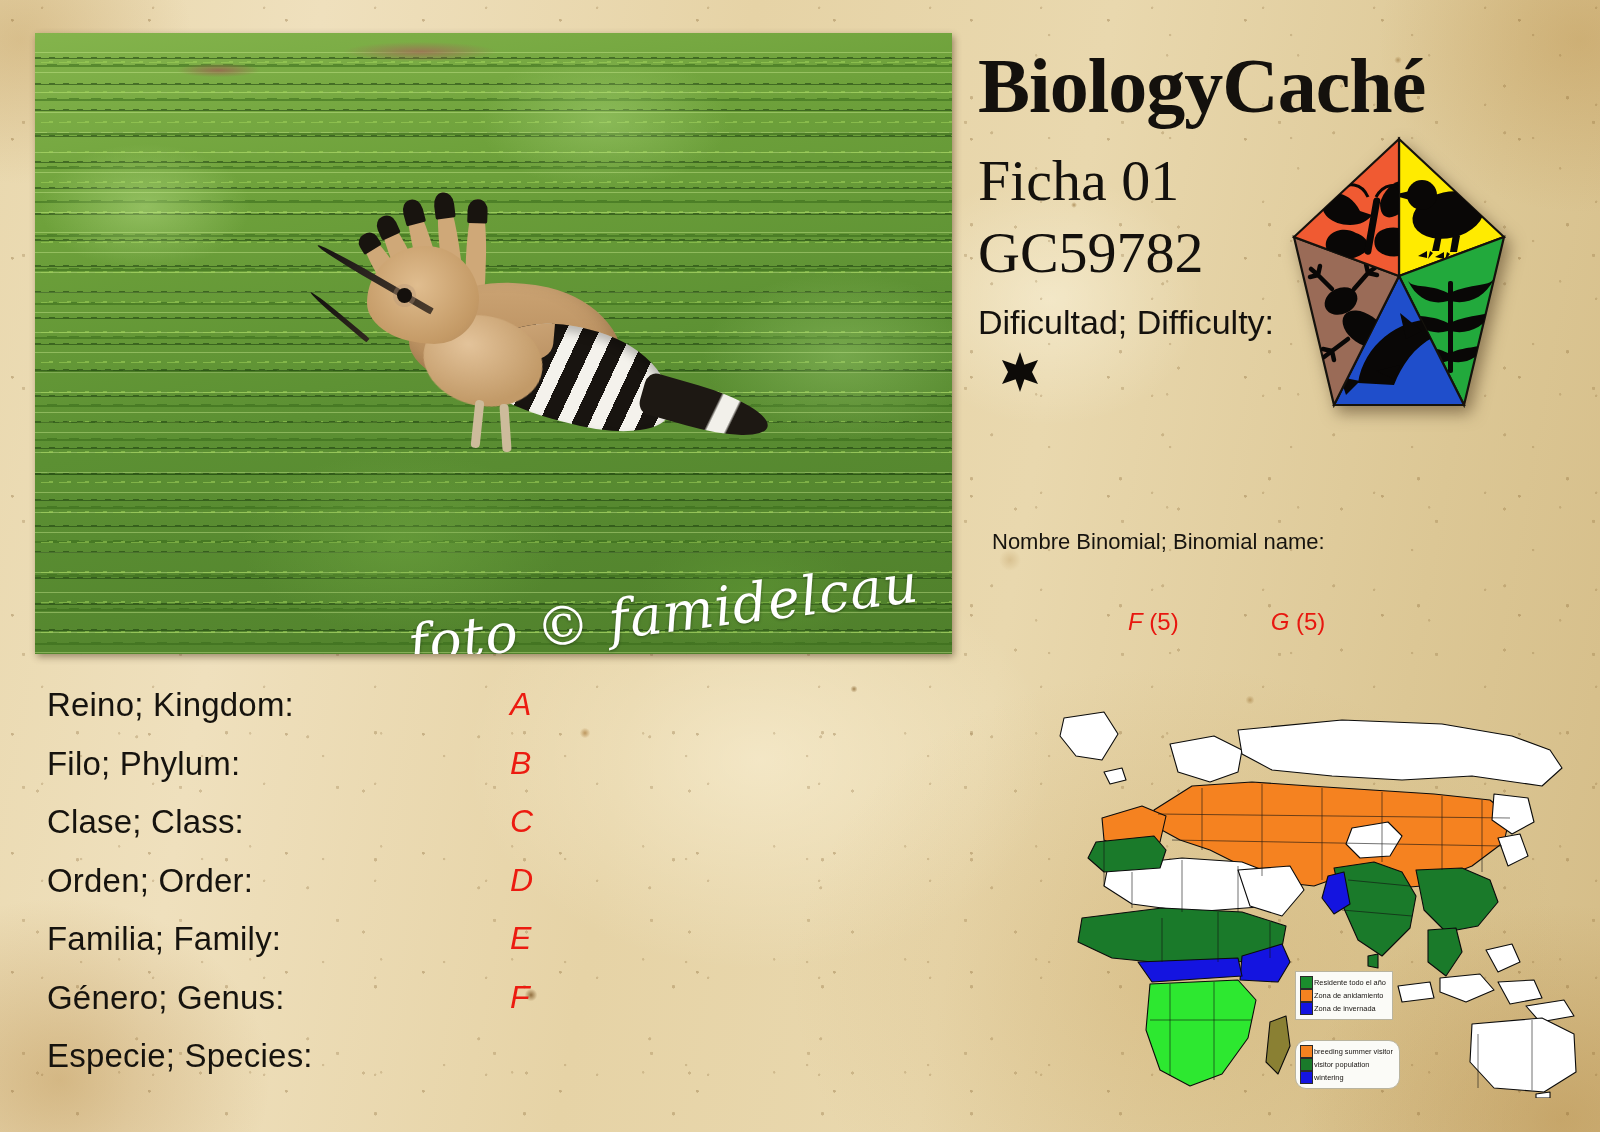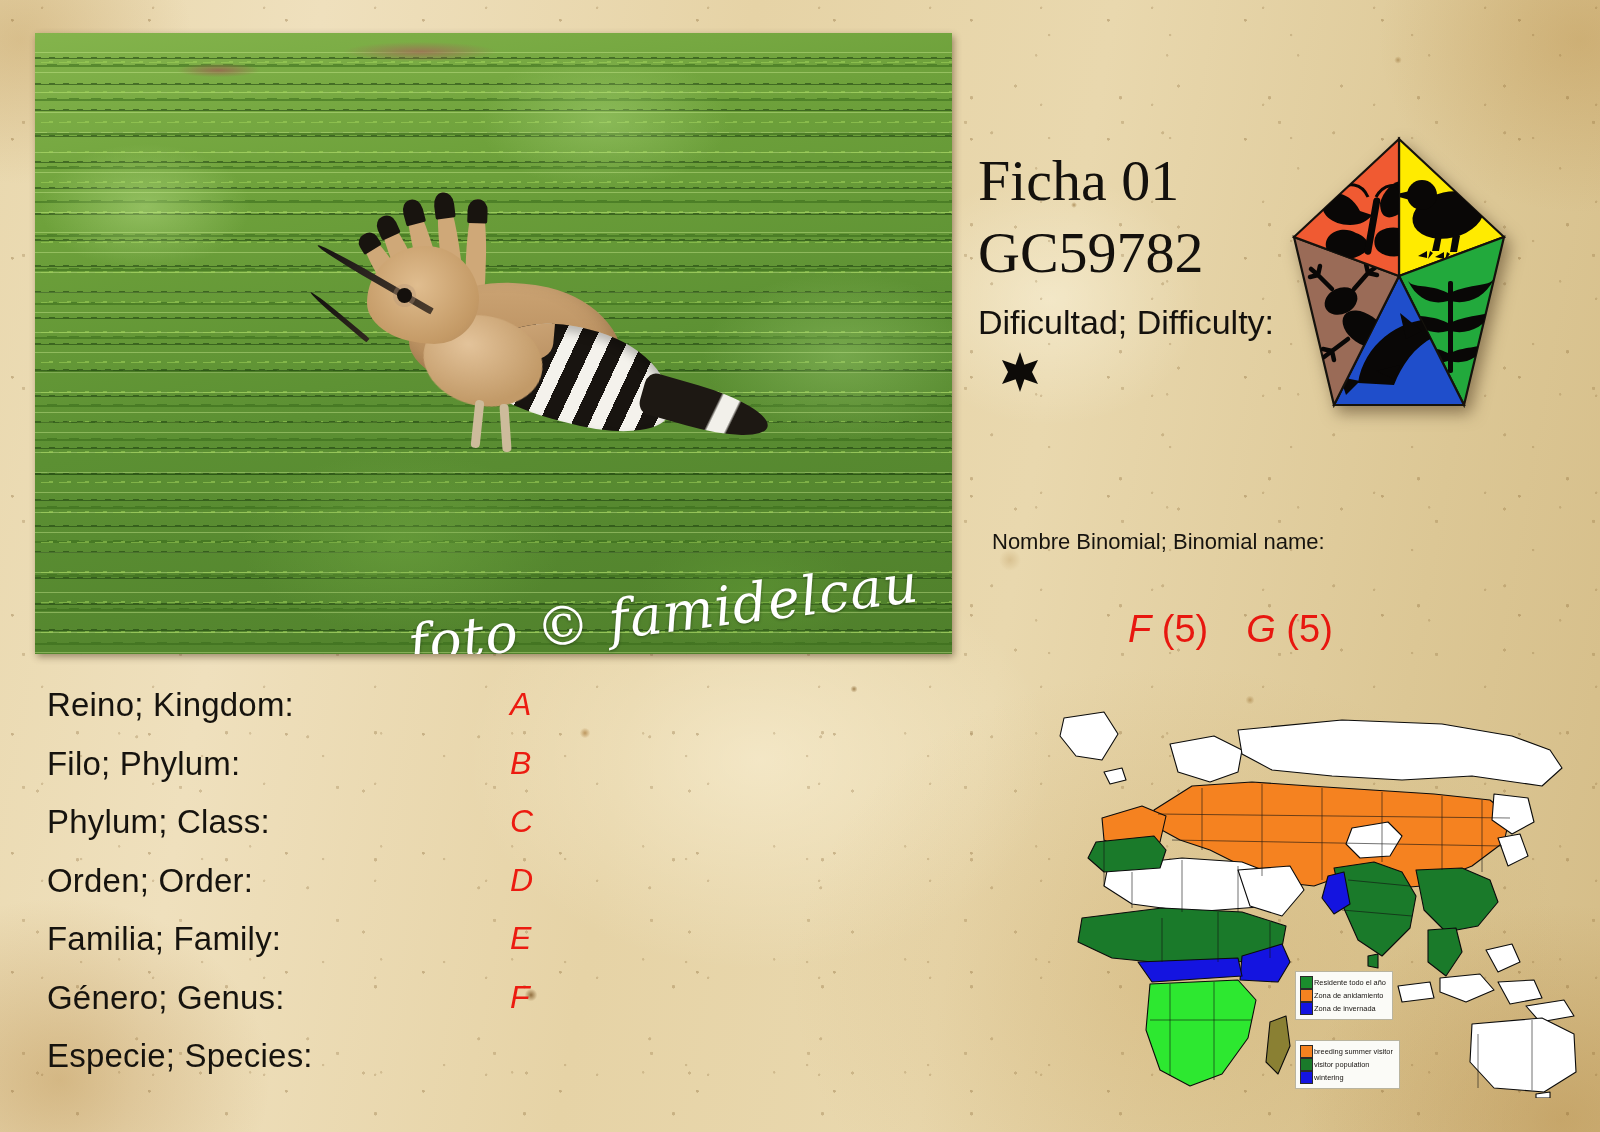--- a/index.html
+++ b/index.html
@@ -140,43 +140,43 @@
     clip-path:polygon(50% 0%,61% 32%,95% 20%,80% 50%,95% 80%,61% 68%,50% 100%,39% 68%,5% 80%,20% 50%,5% 20%,39% 32%);}
 
   #logo{position:absolute;left:1288px;top:133px;width:222px;height:278px;
       filter:drop-shadow(5px 7px 8px rgba(60,40,15,.5));}
 
   
   #binlabel{
     position:absolute;left:992px;top:529px;
     font-size:22px;color:#17140f;font-family:"Liberation Sans",sans-serif;
   }
-  #binslots{position:absolute;left:1128px;top:608px;display:flex;gap:38px;
-      font-size:38px;color:#e8170f;font-family:"Liberation Sans",sans-serif;}
+  #binslots{position:absolute;left:1128px;top:608px;display:flex;gap:92px;
+      font-size:24px;color:#e8170f;font-family:"Liberation Sans",sans-serif;}
   #binslots b{font-style:italic;font-weight:normal;}
   #binslots span{font-style:normal;}
 
   
   #taxo{position:absolute;left:40px;top:686px;width:520px;}
   .trow{position:relative;height:58.5px;}
   .tlabel{position:absolute;left:0;top:0;font-size:33px;color:#16130e;
      font-family:"Liberation Sans",sans-serif;letter-spacing:.2px;margin-left:7px;}
   .tslot{position:absolute;left:470px;top:0;font-size:32px;color:#ec1b10;
      font-family:"Liberation Sans",sans-serif;font-style:italic;}
 
   
   #map{position:absolute;left:1042px;top:690px;width:545px;height:408px;}
   #map svg{display:block;width:100%;height:100%;}
   .legendbox{position:absolute;background:#fbfbf7;border:1px solid #b9b49f;
      padding:4px 6px 4px 4px;font-size:7.4px;color:#171310;line-height:1.55;
      font-family:"Liberation Sans",sans-serif;}
   .legendbox .ln{display:flex;align-items:center;gap:1px;white-space:nowrap;}
   .legendbox .sw{width:11px;height:11px;display:inline-block;border:1px solid #2b2b2b;flex:none;}
   #legend-es{left:253px;top:281px;}
-  #legend-en{left:253px;top:350px;}
+  #legend-en{left:253px;top:350px;border-radius:11px;}
 </style>
 </head>
 <body>
 
 <div id="card">
   <div id="speckle"></div>
   <div id="blotches"></div>
 
   <div id="photo">
     <div class="grassbg"></div>
@@ -208,20 +208,21 @@
       <div class="bk-bill"></div>
       <div class="bk-bill2"></div>
       <div class="bk-eye"></div>
       <div class="bk-leg" style="left:168px;top:212px;transform:rotate(6deg);"></div>
       <div class="bk-leg" style="left:196px;top:216px;transform:rotate(-4deg);"></div>
     </div>
 
     <div class="watermark">foto © famidelcau</div>
   </div>
 
+  <div id="brand">BiologyCaché</div>
   <div id="ficha">Ficha 01</div>
   <div id="gccode">GC59782</div>
   <div id="difflabel">Dificultad; Difficulty:</div>
   <div id="diffstars">
     <span class="star8"></span>
   </div>
 
   <div id="logo">
     <svg viewBox="0 0 222 278" xmlns="http://www.w3.org/2000/svg">
       <defs>
@@ -324,21 +325,21 @@
   <div id="taxo">
     <div class="trow">
       <span class="tlabel">Reino; Kingdom:</span>
       <span class="tslot">A</span>
     </div>
     <div class="trow">
       <span class="tlabel">Filo; Phylum:</span>
       <span class="tslot">B</span>
     </div>
     <div class="trow">
-      <span class="tlabel">Phylum; Class:</span>
+      <span class="tlabel">Clase; Class:</span>
       <span class="tslot">C</span>
     </div>
     <div class="trow">
       <span class="tlabel">Orden; Order:</span>
       <span class="tslot">D</span>
     </div>
     <div class="trow">
       <span class="tlabel">Familia; Family:</span>
       <span class="tslot">E</span>
     </div>

